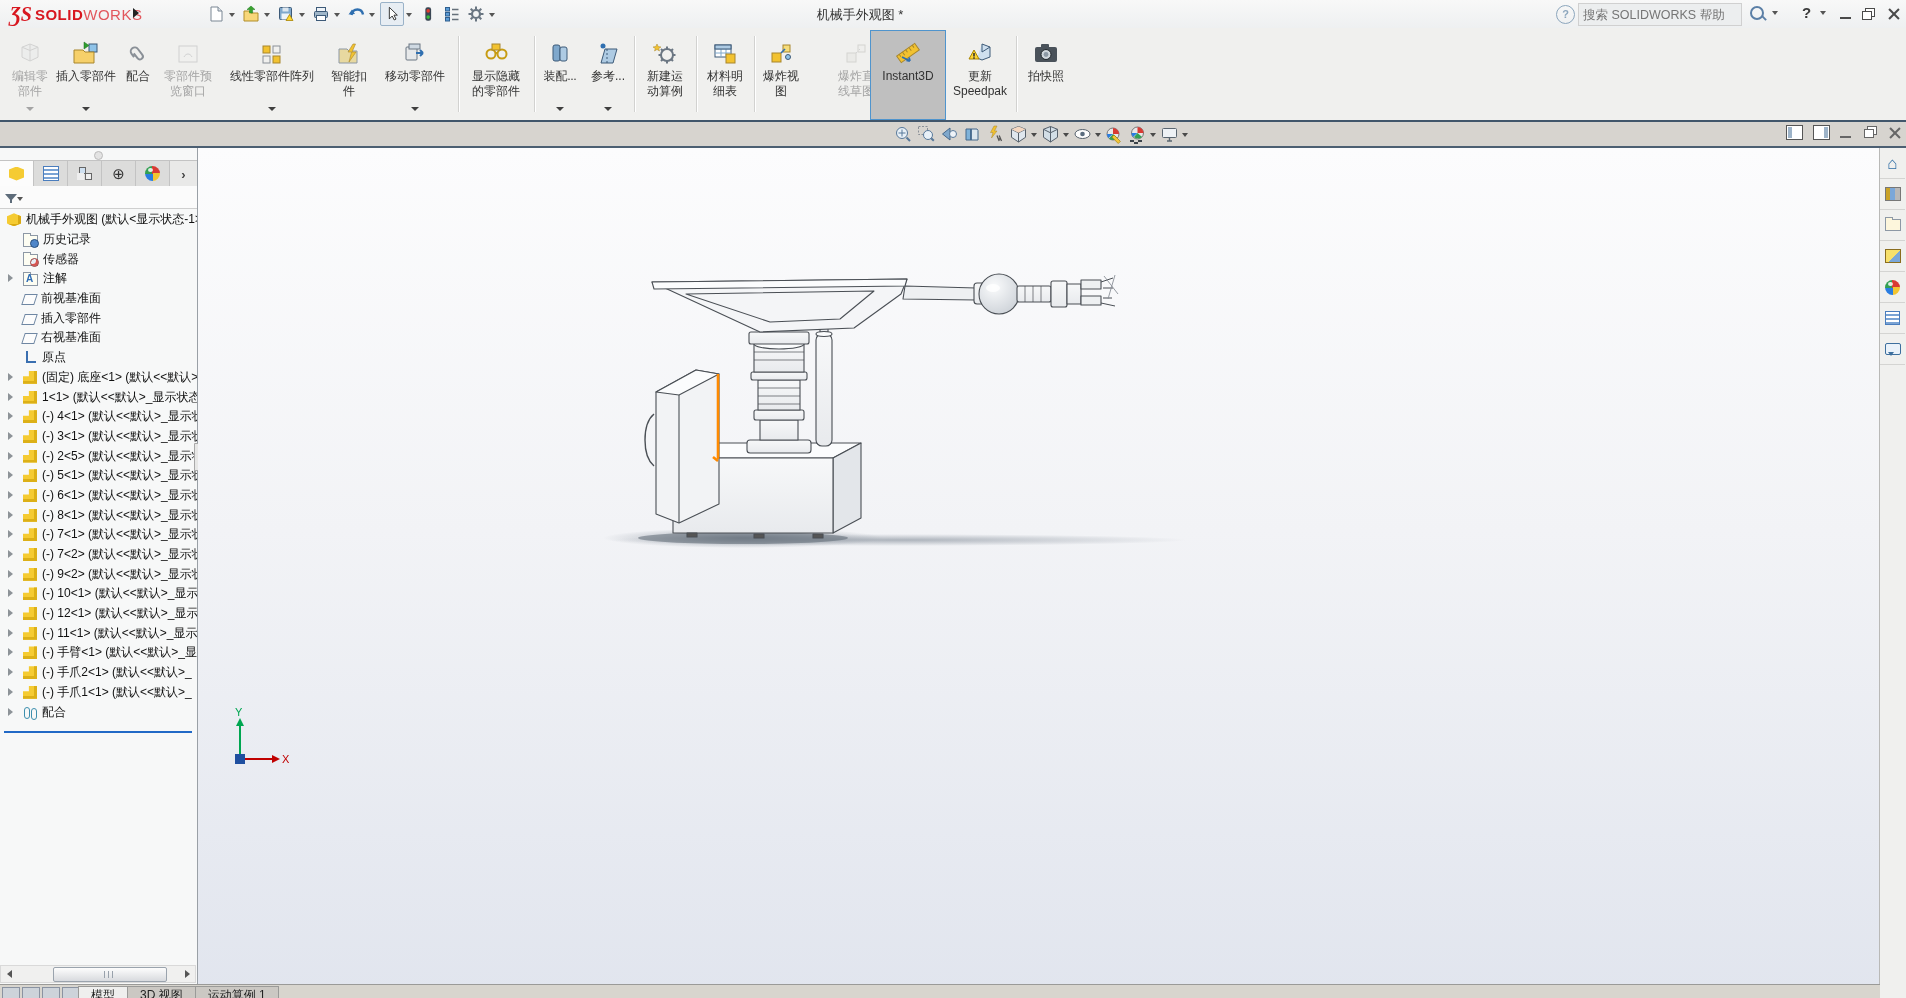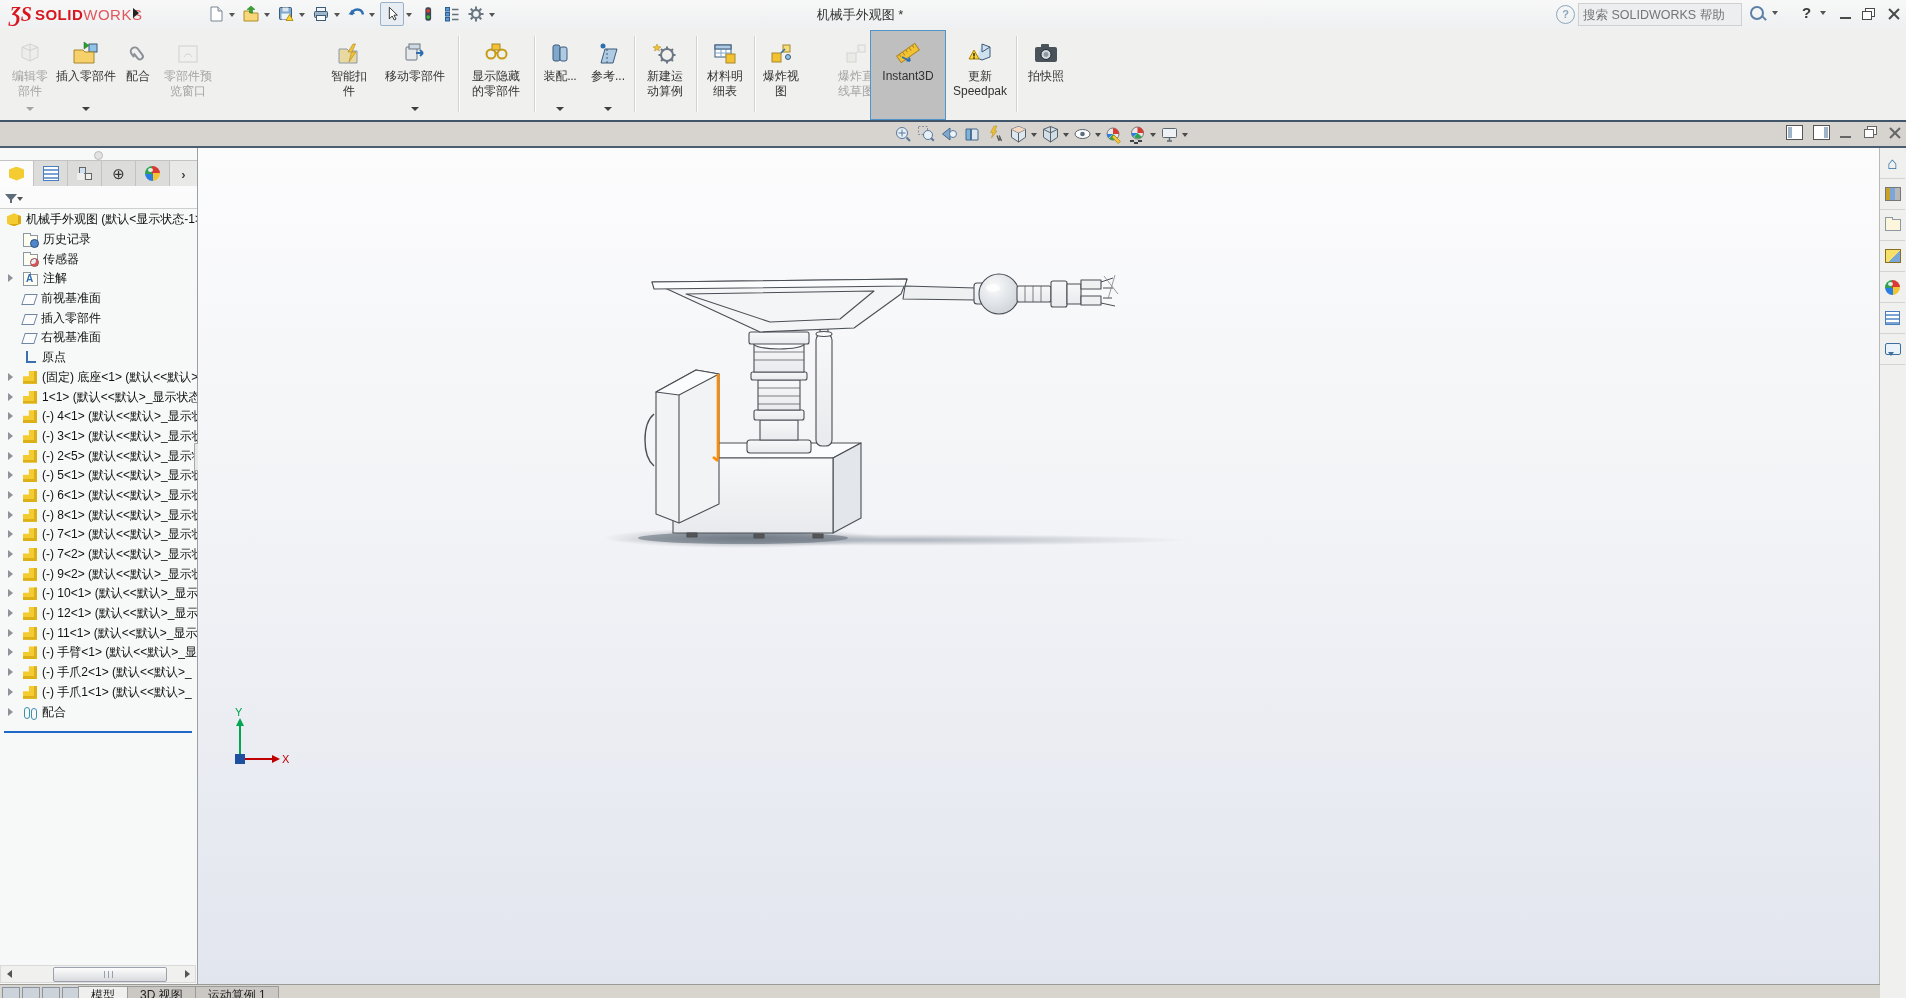--- a/index.html
+++ b/index.html
@@ -295,20 +295,35 @@
           <path d="M8 14c2-4 6-4 8 0" fill="none" stroke="#98a2ab"></path>
         </svg>
       </div>
     <div class="rl">
         <span>零部件预</span>
         <span>览窗口</span>
       </div>
 
   </div>
 
+  <div class="rbtn caret" style="left:222px;width:100px;">
+    <div class="ric">
+        <svg width="24" height="24" viewBox="0 0 24 24">
+          <rect x="3" y="3" width="7" height="7" fill="#f2c230" stroke="#a8862c"></rect>
+          <rect x="13" y="3" width="7" height="7" fill="none" stroke="#8a9097"></rect>
+          <rect x="3" y="13" width="7" height="7" fill="none" stroke="#8a9097"></rect>
+          <rect x="13" y="13" width="7" height="7" fill="#f2c230" stroke="#a8862c"></rect>
+        </svg>
+      </div>
+    <div class="rl">
+        <span>线性零部件阵列</span>
+        <span></span>
+      </div>
+    <div class="rcaret"></div>
+  </div>
 
   <div class="rbtn" style="left:326px;width:46px;">
     <div class="ric">
         <svg width="26" height="26" viewBox="0 0 26 26">
           <path d="M3 8h8l2 2h8v12H3z" fill="#e8d9a0" stroke="#8d98a5"></path>
           <path d="M17 3l-5 8h3.5L13 21l7-10h-4l3.5-8z" fill="#f2c230" stroke="#a8862c" stroke-width=".6"></path>
         </svg>
       </div>
     <div class="rl">
         <span>智能扣</span>

